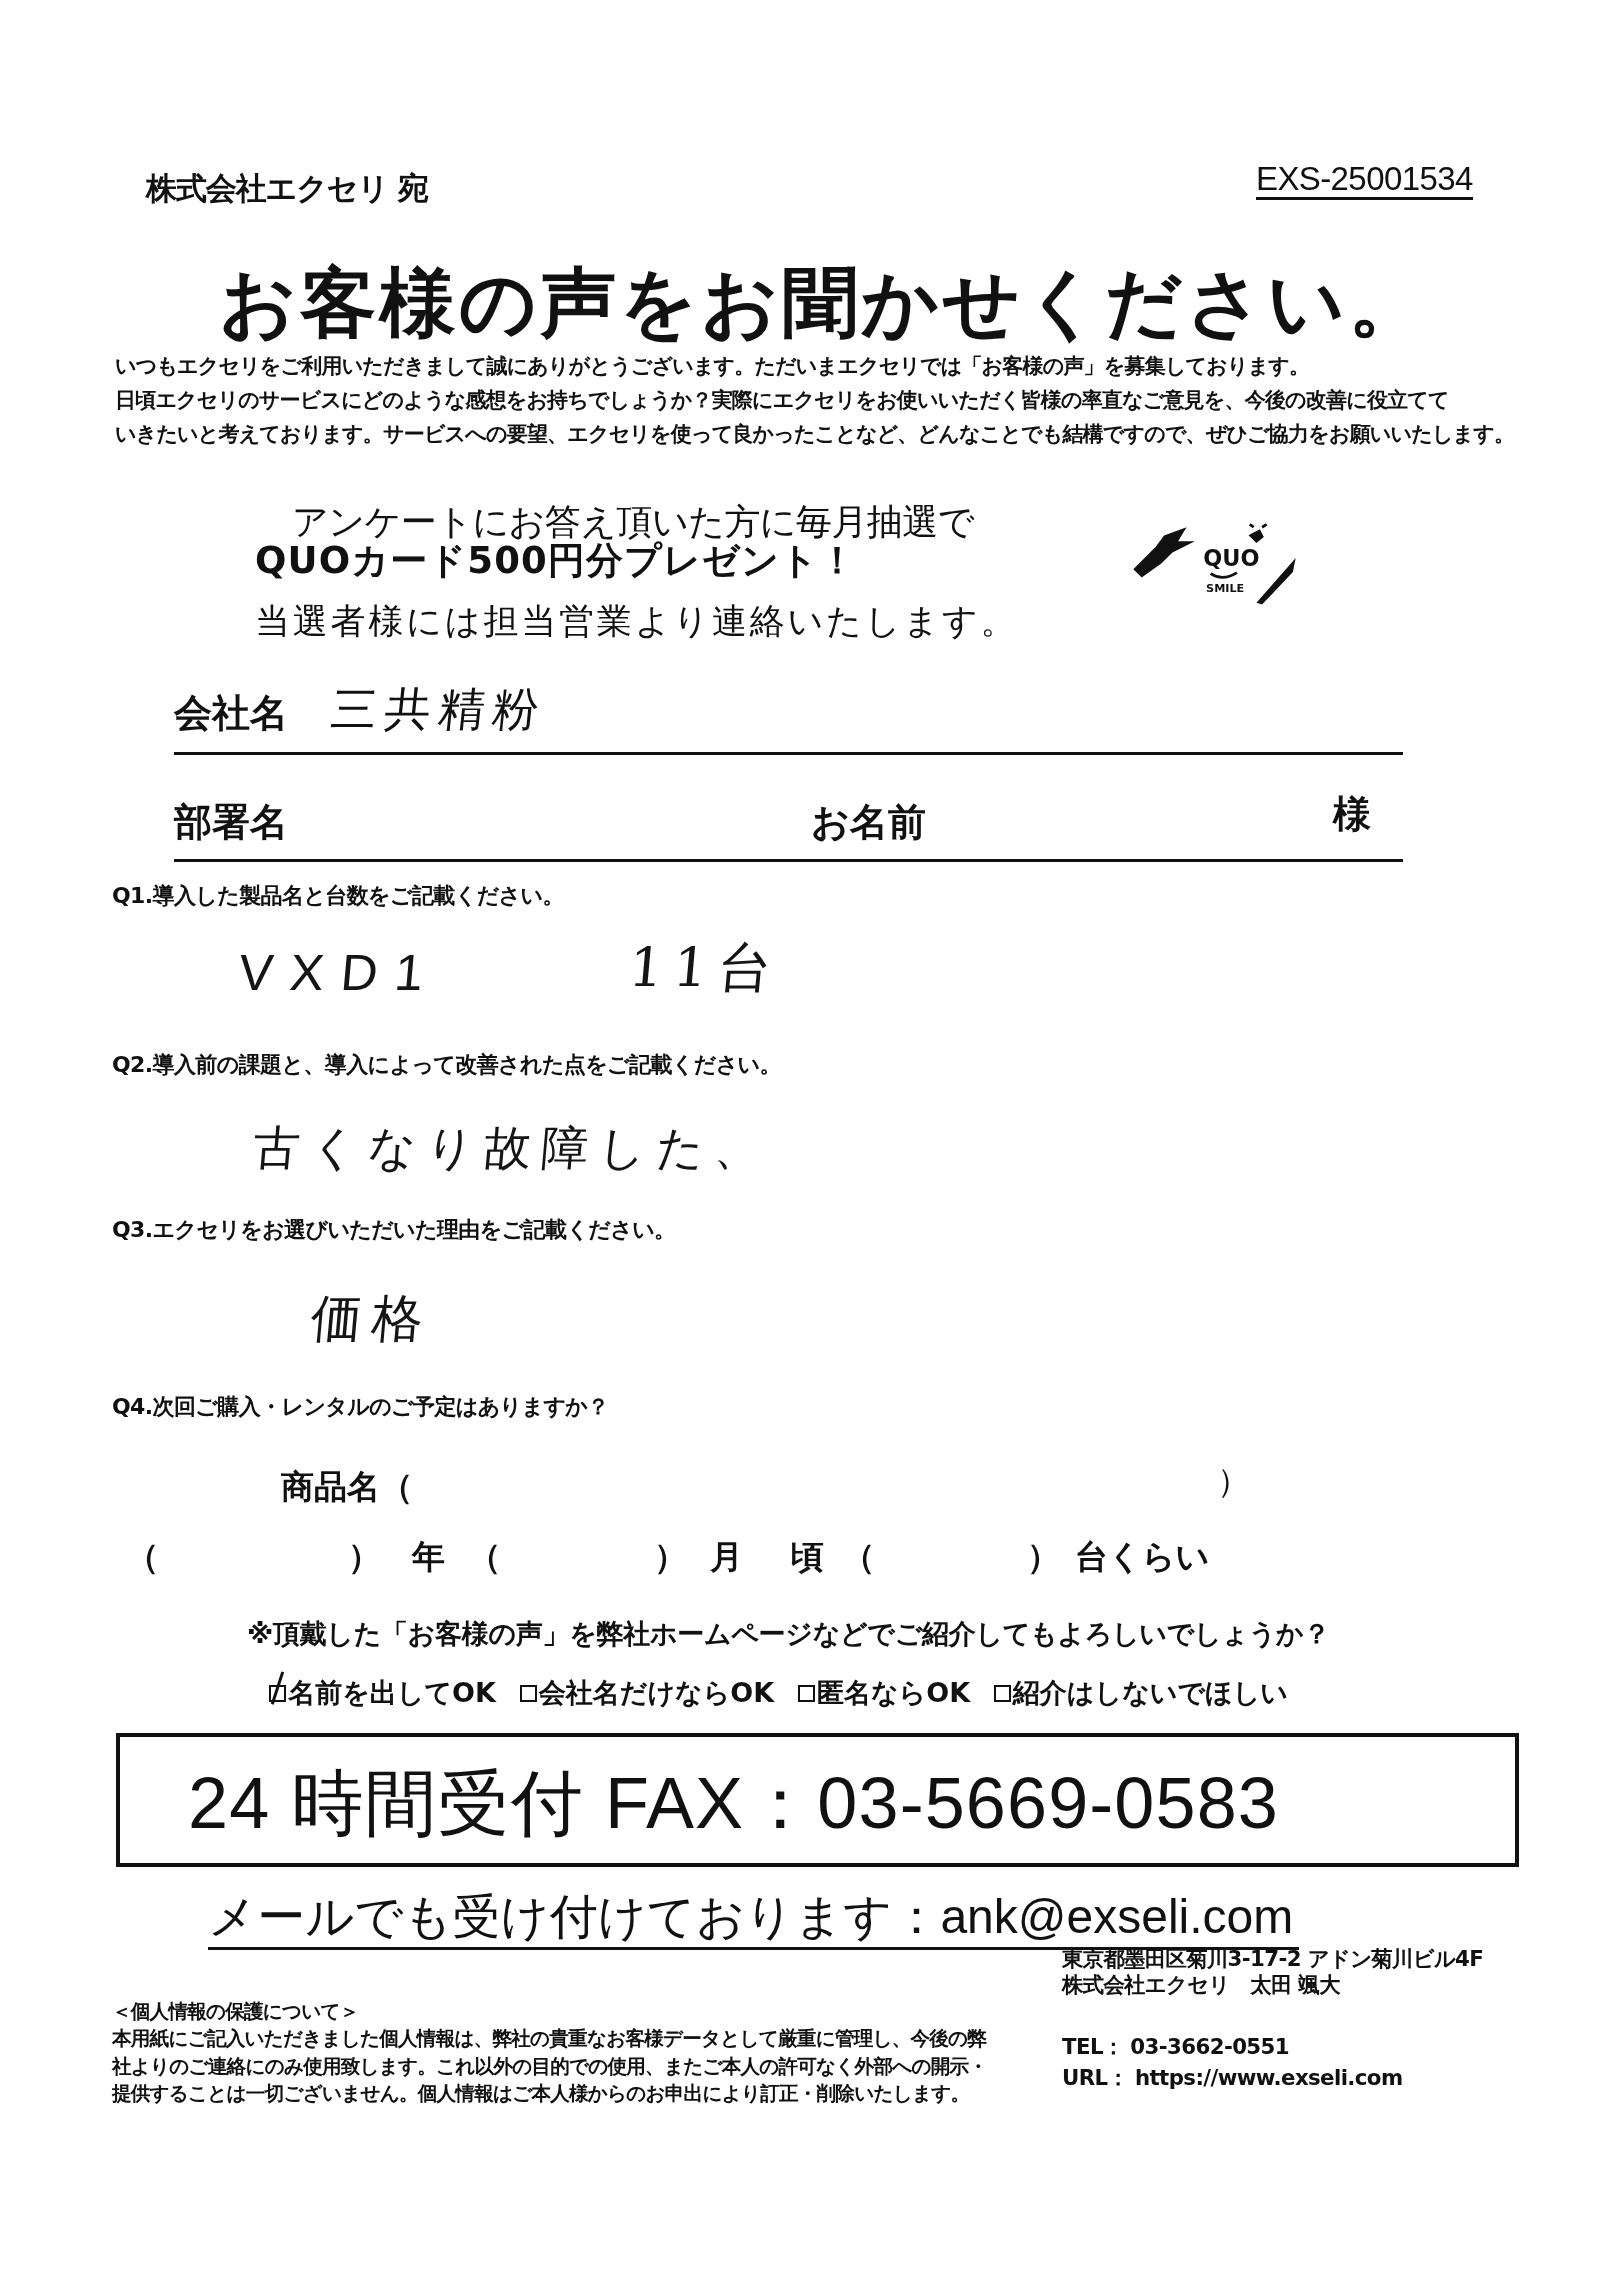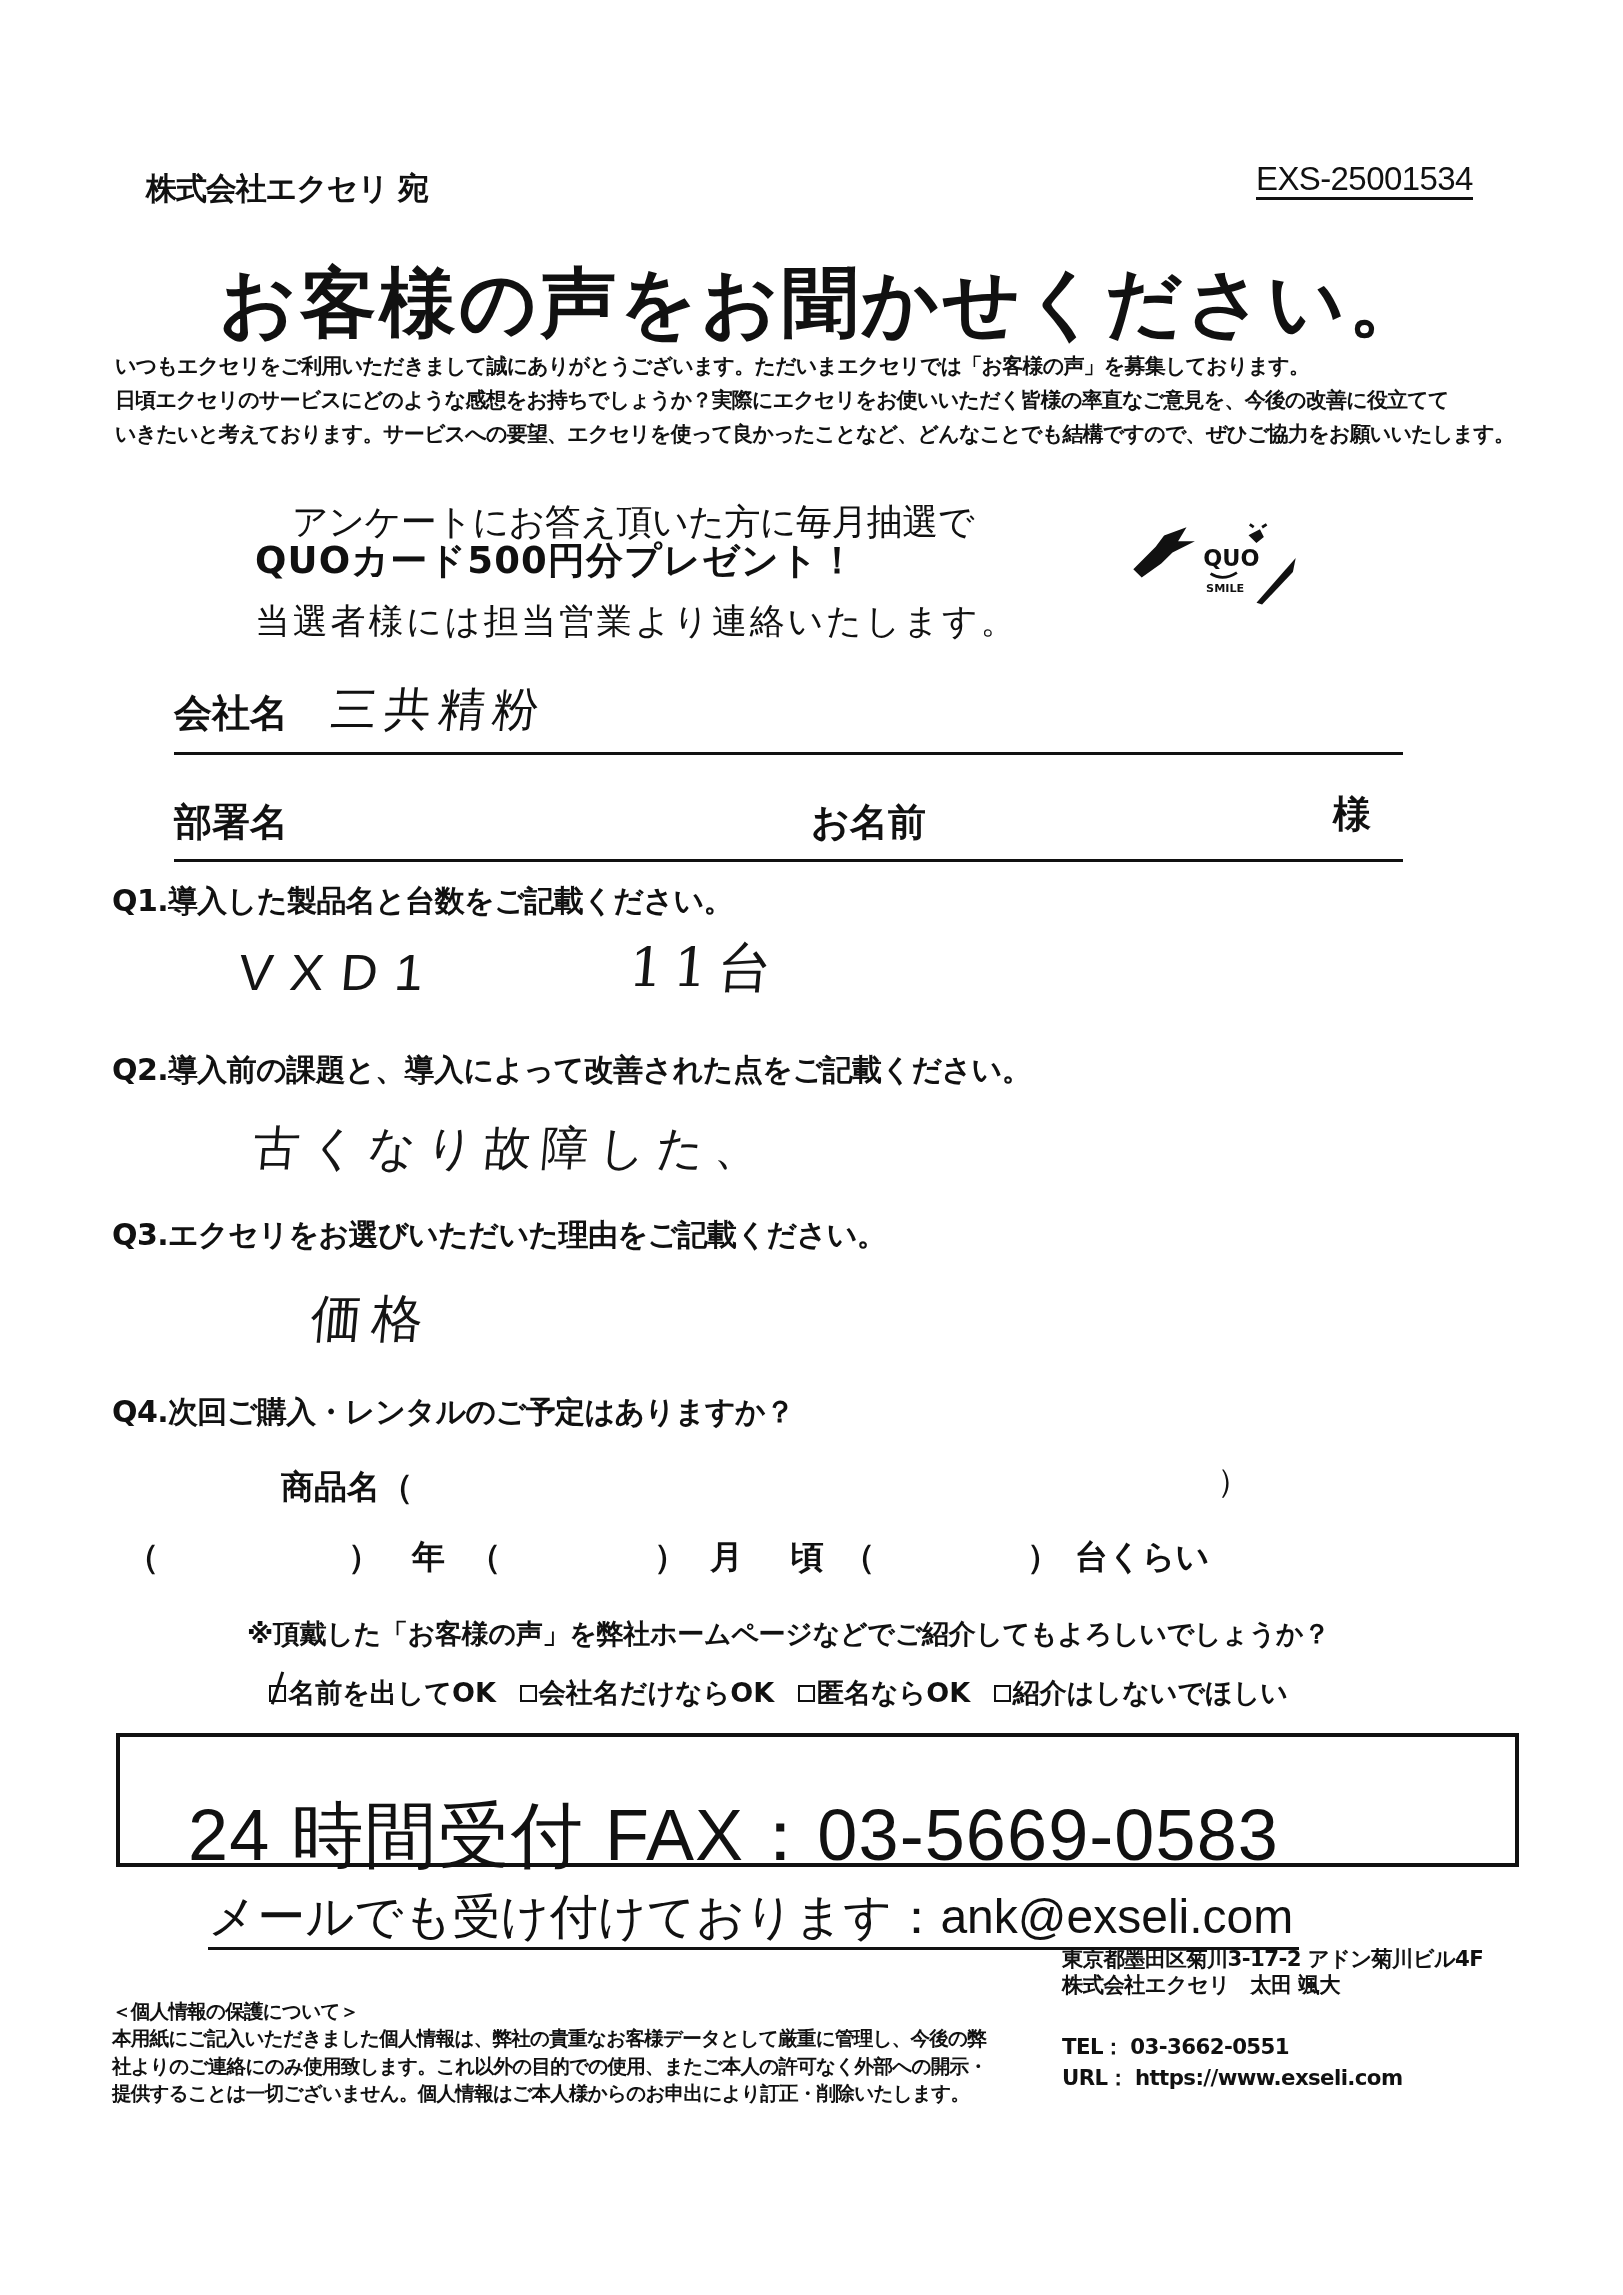--- a/index.html
+++ b/index.html
@@ -30,21 +30,21 @@
     .field-line { position: absolute; height: 0; border-top: 3.9px solid #111; }
     #company-label { left: 174px; top: 688px; }
     #company-value { left: 331px; top: 679px; font-size: 46px; font-family: "DejaVu Serif", serif; letter-spacing: 7.9px; transform: skewX(-6deg); }
     #company-line { left: 174px; top: 752px; width: 1229px; }
     #dept-label { left: 174px; top: 797px; }
     #name-label { left: 811px; top: 797px; }
     #sama-label { left: 1333px; top: 789px; }
     #name-line { left: 174px; top: 859px; width: 1229px; }
 
     
-    .question { left: 112px; font-size: 30px; font-weight: bold; letter-spacing: -0.6px; }
+    .question { left: 112px; font-size: 22px; font-weight: bold; letter-spacing: -0.6px; }
     #q1 { top: 881px; }
     #q2 { top: 1050px; }
     #q3 { top: 1215px; }
     #q4 { top: 1392px; }
     .handwriting { font-family: "DejaVu Serif", serif; font-size: 47px; color: #151515; letter-spacing: 10px; transform: skewX(-5deg); }
     #a1-product { left: 239px; top: 943px; font-family: "Liberation Sans", sans-serif; font-weight: normal; letter-spacing: 17px; font-size: 51px; }
     #a1-count { left: 629px; top: 932px; font-size: 54px; }
     #a2 { left: 253px; top: 1117px; }
     #a3 { left: 311px; top: 1285px; font-size: 51px; }
 
@@ -57,21 +57,21 @@
 
     
     #consent-question { left: 247px; top: 1616px; font-size: 27px; font-weight: bold; letter-spacing: -0.3px; }
     #consent-options { left: 269px; top: 1675px; font-size: 27px; font-weight: bold; display: flex; gap: 23.6px; }
     .opt { display: flex; align-items: center; gap: 2.2px; }
     .box { display: inline-block; width: 17px; height: 17px; border: 2.2px solid #111; position: relative; box-sizing: border-box; }
     .box.checked::after { content: ""; position: absolute; left: 4.5px; top: -15.7px; width: 2.8px; height: 34px; background: #111; transform: rotate(18deg); }
 
     
     #fax-box { left: 116px; top: 1733px; width: 1403px; height: 134px; border: 4.5px solid #111; box-sizing: border-box; }
-    #fax-text { left: 188px; top: 1756px; font-size: 72px; font-family: "Liberation Sans", sans-serif; letter-spacing: 1.1px; margin-top: 32px; }
+    #fax-text { left: 188px; top: 1756px; font-size: 72px; font-family: "Liberation Sans", sans-serif; letter-spacing: 1.1px; }
     #email-line { left: 208px; top: 1886px; font-size: 48px; font-family: "Liberation Sans", sans-serif; border-bottom: 3.9px solid #111; line-height: 61px; padding-right: 5.6px; }
 
     
     .privacy { left: 112px; font-size: 19.6px; font-weight: bold; letter-spacing: -0.8px; margin-top: 6px; }
     #privacy-heading { top: 1992px; }
     #privacy-1 { top: 2019px; }
     #privacy-2 { top: 2047px; }
     #privacy-3 { top: 2074px; }
     .contact { left: 1062px; font-size: 21.3px; font-weight: bold; letter-spacing: -0.6px; }
     #contact-company { top: 1970px; }

